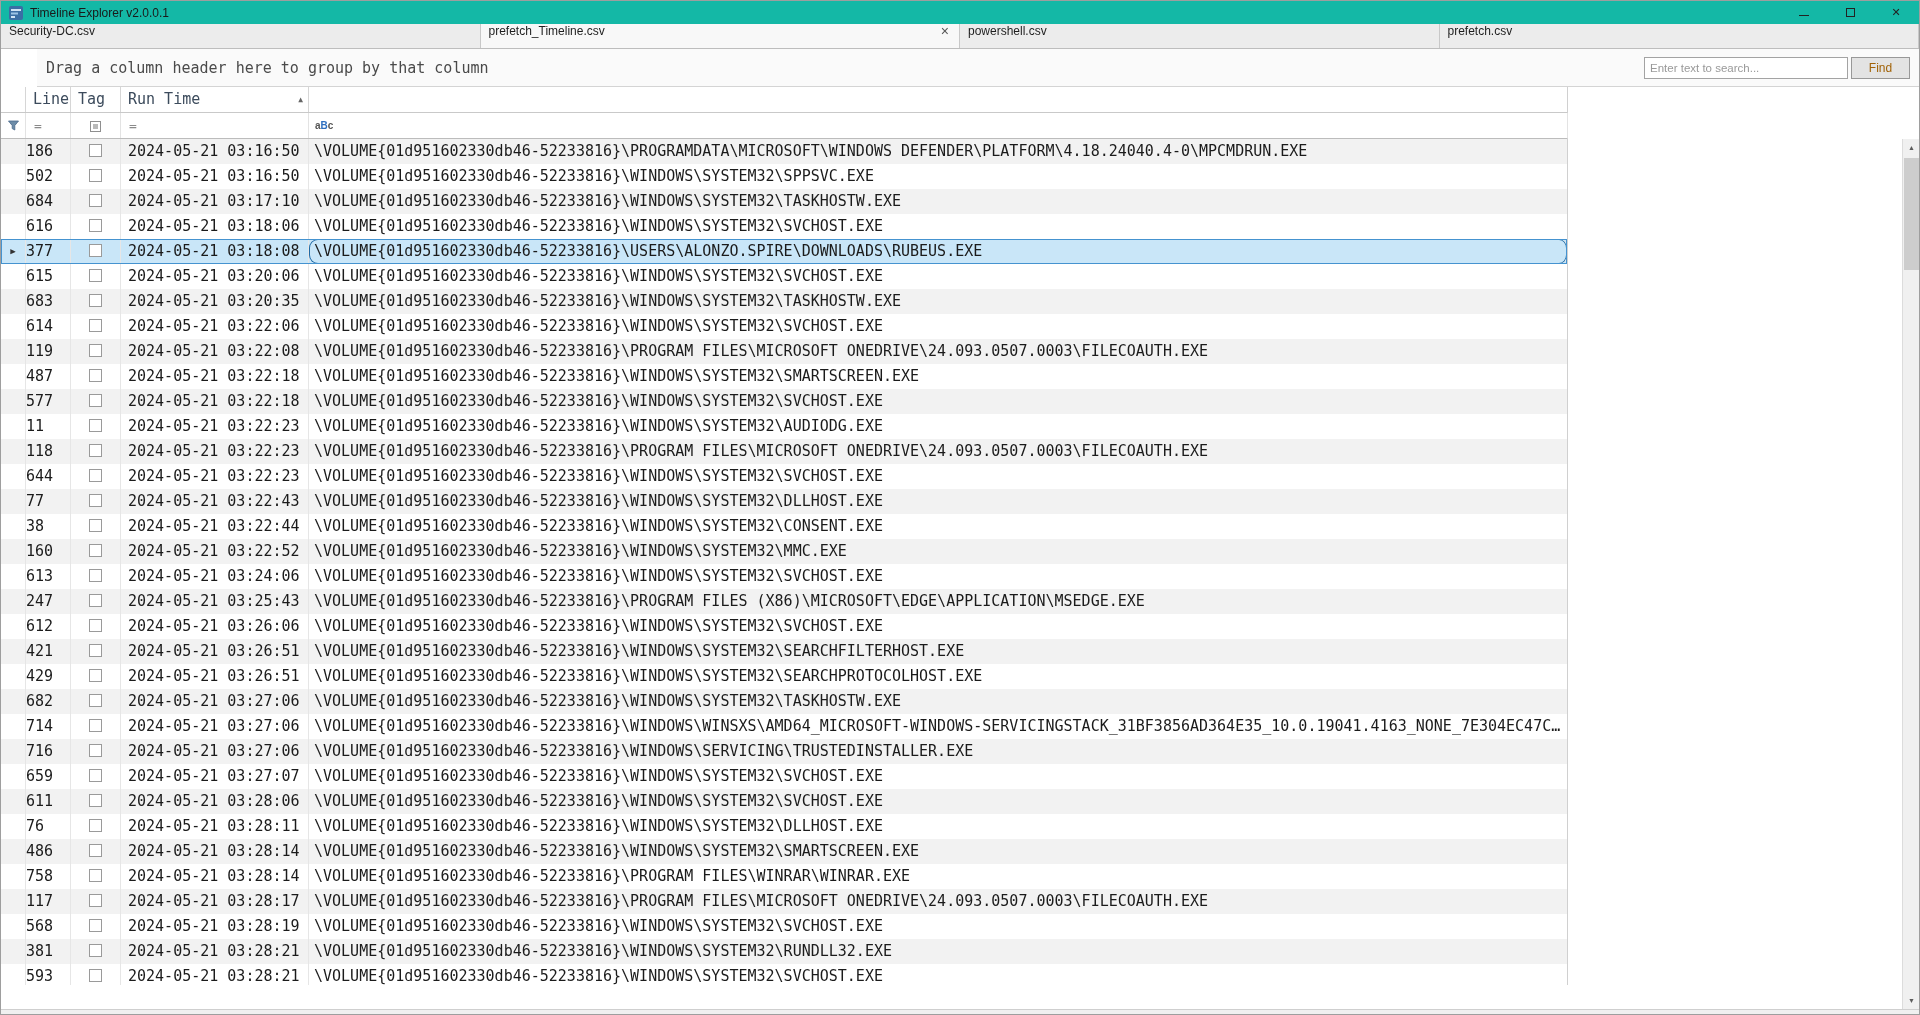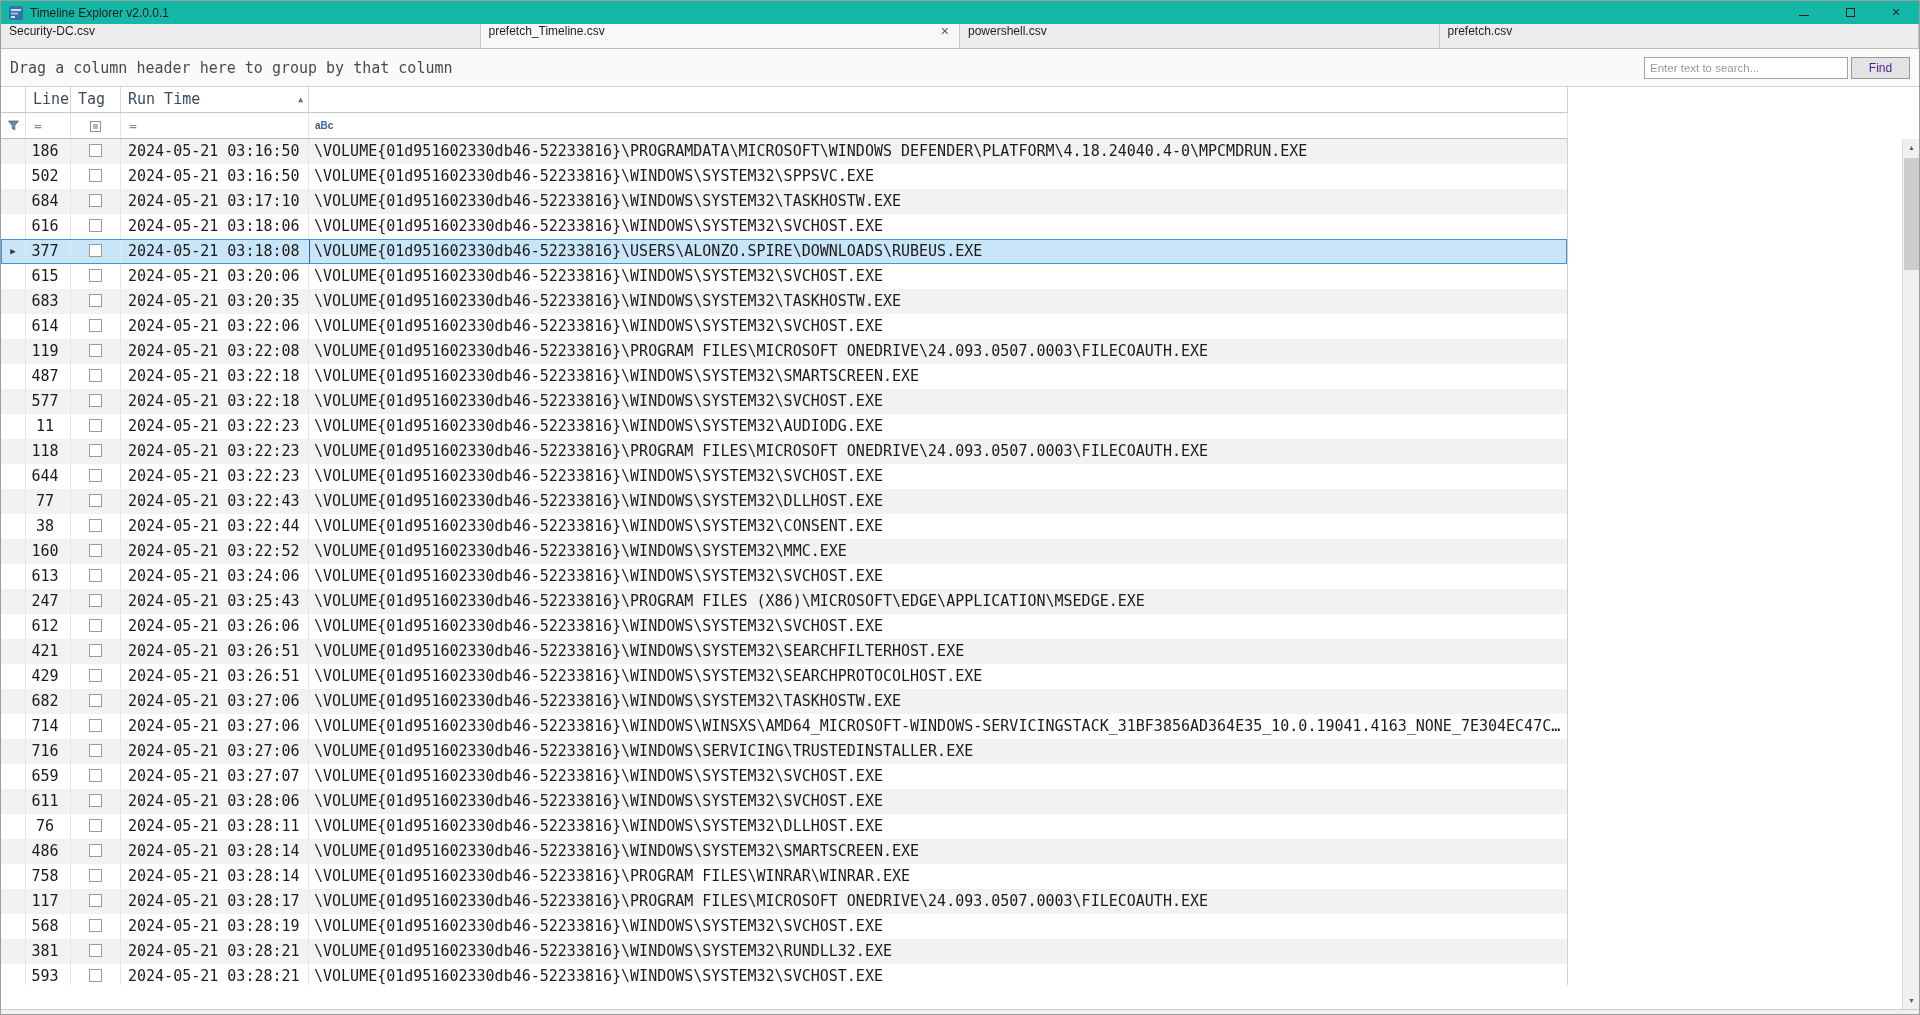--- a/index.html
+++ b/index.html
@@ -25,28 +25,28 @@
 
   
   .tabstrip { height:25px; background:#ececec; display:flex; border-bottom:1px solid #bdbdbd; }
   .tab { flex:1 1 0; display:flex; align-items:flex-start; padding:0 8px; font-size:12px;
          color:#1e1e1e; border-right:1px solid #c8c8c8; background:#ececec; overflow:hidden; }
   .tab.active { background:#f8f8f8; }
   .tab-close { margin-left:auto; color:#555; font-size:14px; line-height:1; padding:0 2px; }
 
   
   .groupbar { height:38px; background:#fafafa; display:flex; align-items:center; padding:0 9px;
-              border-bottom:1px solid #d4d4d4; }
+              border-bottom:1px solid #d4d4d4;margin-left:36px; }
   .group-hint { font-family:"DejaVu Sans Mono", monospace; font-size:15px; color:#4a4a4a; }
   .group-spacer { flex:1; }
   .search-input { width:204px; height:22px; border:1px solid #a3a3a3; background:#fff;
                   font-size:11.5px; color:#333; padding:0 5px; margin-right:3px; outline:none; }
   .search-input::placeholder { color:#999; }
   .find-btn { width:59px; height:22px; border:1px solid #989898; background:#e3e3e3;
-              font-size:12px; color:#4c1d95; display:flex; align-items:center; justify-content:center; }
+              font-size:12px; color:#a16207; display:flex; align-items:center; justify-content:center; }
 
   
   .grid { width:1567px; border-right:1px solid #d0d0d0; background:#0ea5e9; }
   .hdr-row { display:flex; height:26px; background:#fff; border-bottom:1px solid #c9c9c9;
              font-family:"DejaVu Sans Mono", monospace; font-size:15px; color:#3c4b5c; }
   .hdr-cell { border-right:1px solid #d6d6d6; line-height:25px; padding-left:7px; position:relative;
               overflow:hidden; white-space:nowrap; }
   .flt-row { display:flex; height:26px; background:#fff; border-bottom:1px solid #bcbcbc; }
   .flt-cell { border-right:1px solid #e3e3e3; line-height:25px; overflow:hidden; }
   .c-ind  { width:25px;  flex:0 0 auto; }
@@ -62,28 +62,28 @@
   .tagflt::after { content:""; position:absolute; left:2px; top:2px; right:2px; bottom:2px; background:#b9b9b9; }
   .abc { font-size:10px; font-weight:bold; padding-left:6px; line-height:26px; }
   .abc .a,.abc .c { color:#555; } .abc .b { color:#2e6fc0; }
 
   .grid-body { height:846px; overflow:hidden; }
   .row { display:flex; height:25px; background:#fff;
          font-family:"DejaVu Sans Mono", monospace; font-size:15px; color:#1b1b1b; }
   .row.stripe { background:#f2f2f2; }
   .row .cell { border-right:1px solid #e6e6e6; line-height:25px; overflow:hidden; white-space:pre; }
   .row .c-ind  { text-align:center; font-size:9px; color:#333; }
-  .row .c-line { text-align:center; padding-right:6px; }
+  .row .c-line { text-align:left; padding-right:6px; }
   .row .c-tag  { text-align:center; }
   .row .c-time { padding-left:7px; }
   .row .c-exec { padding-left:5px; }
   .chk { display:inline-block; width:13px; height:13px; border:1px solid #9a9a9a; background:#fff;
          vertical-align:middle; margin-top:-3px; }
   .row.selected { background:#c9e6f8; outline:1px solid #4593d0; outline-offset:-1px; }
-  .row.selected .c-exec { box-shadow: inset 0 0 0 1px #1f6aa5; }
+  .row.selected .c-exec { box-shadow: inset 0 0 0 1px #1f6aa5; border-radius: 9px; }
 
   
   .vscroll { position:absolute; right:0; top:138px; width:17px; height:870px; background:#f0f0f0;
              border-left:1px solid #dcdcdc; }
   .sb-btn { position:absolute; left:0; width:17px; height:17px; display:flex; align-items:center;
             justify-content:center; font-size:7px; color:#5c5c5c; }
   .sb-up { top:0; } .sb-down { bottom:0; }
   .sb-thumb { position:absolute; left:1px; top:19px; width:15px; height:112px; background:#cdcdcd; }
 
   

